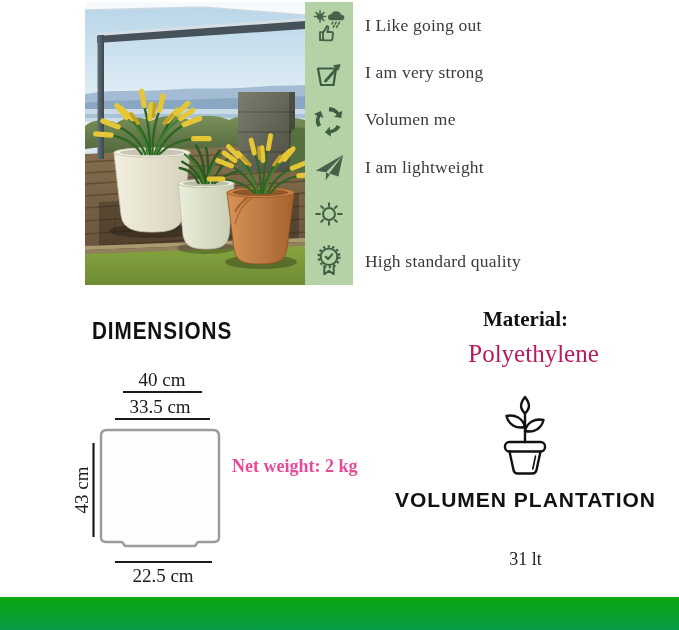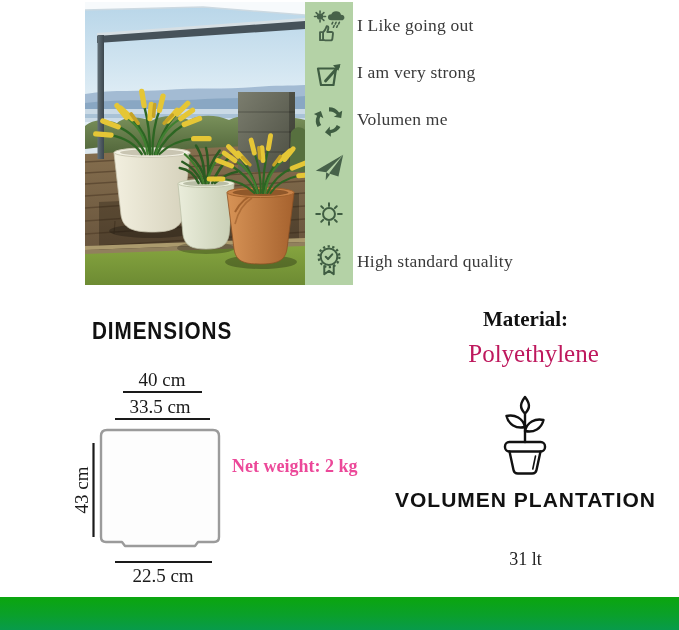--- a/index.html
+++ b/index.html
@@ -7,21 +7,21 @@
           font-family:"Liberation Serif",serif;}
 
   
   .photo{position:absolute;left:85px;top:2px;width:220px;height:283px;}
 
   
   .features{position:absolute;left:305px;top:2px;width:374px;height:283px;display:flex;flex-direction:column;}
   .strip{position:absolute;left:0;top:0;width:48px;height:283px;background:#b4d2a6;}
   .frow{flex:1;display:flex;align-items:center;position:relative;}
   .ficon{width:48px;flex:none;display:flex;justify-content:center;align-items:center;position:relative;}
-  .flabel{margin-left:4px;font-size:17.5px;color:#3a3a3a;letter-spacing:.2px;white-space:nowrap;}
+  .flabel{margin-left:12px;font-size:17.5px;color:#3a3a3a;letter-spacing:.2px;white-space:nowrap;}
 
   
   .dim-title{position:absolute;left:92px;top:318px;margin:0;font-family:"Liberation Sans",sans-serif;
              font-weight:700;font-size:23px;color:#111;letter-spacing:1px;transform:scaleX(.9);transform-origin:left center;}
   .dim-svg{position:absolute;left:70px;top:370px;}
   .dim-svg text{font-family:"Liberation Serif",serif;font-size:19px;fill:#1b1b1b;}
   .net-weight{position:absolute;left:232px;top:456px;font-weight:700;font-size:18px;color:#ec4899;}
 
   
   .rcol{position:absolute;left:393px;top:303px;width:265px;height:290px;text-align:center;}
@@ -278,20 +278,21 @@
     <div class="frow">
       <span class="ficon">
         <svg width="34" height="34" viewBox="0 0 36 36">
           <g fill="#47624a">
             <path d="M33,5 L4,22 L15,23.5 Z"></path>
             <path d="M33,5 L18,25 L28,28 Z"></path>
             <path d="M15,23.5 L14.5,32 L19,26 Z"></path>
           </g>
         </svg>
       </span>
+      <span class="flabel">I am lightweight</span>
     </div>
 
     <div class="frow">
       <span class="ficon">
         <svg width="34" height="34" viewBox="0 0 36 36">
           <g stroke="#3f5d42" stroke-width="2.1" fill="none" stroke-linecap="round">
             <circle cx="18" cy="18" r="6.3"></circle>
             <path d="M18,6.5 v3"></path>
               <path d="M18,26.5 v3"></path>
               <path d="M4.5,18 h4"></path>

